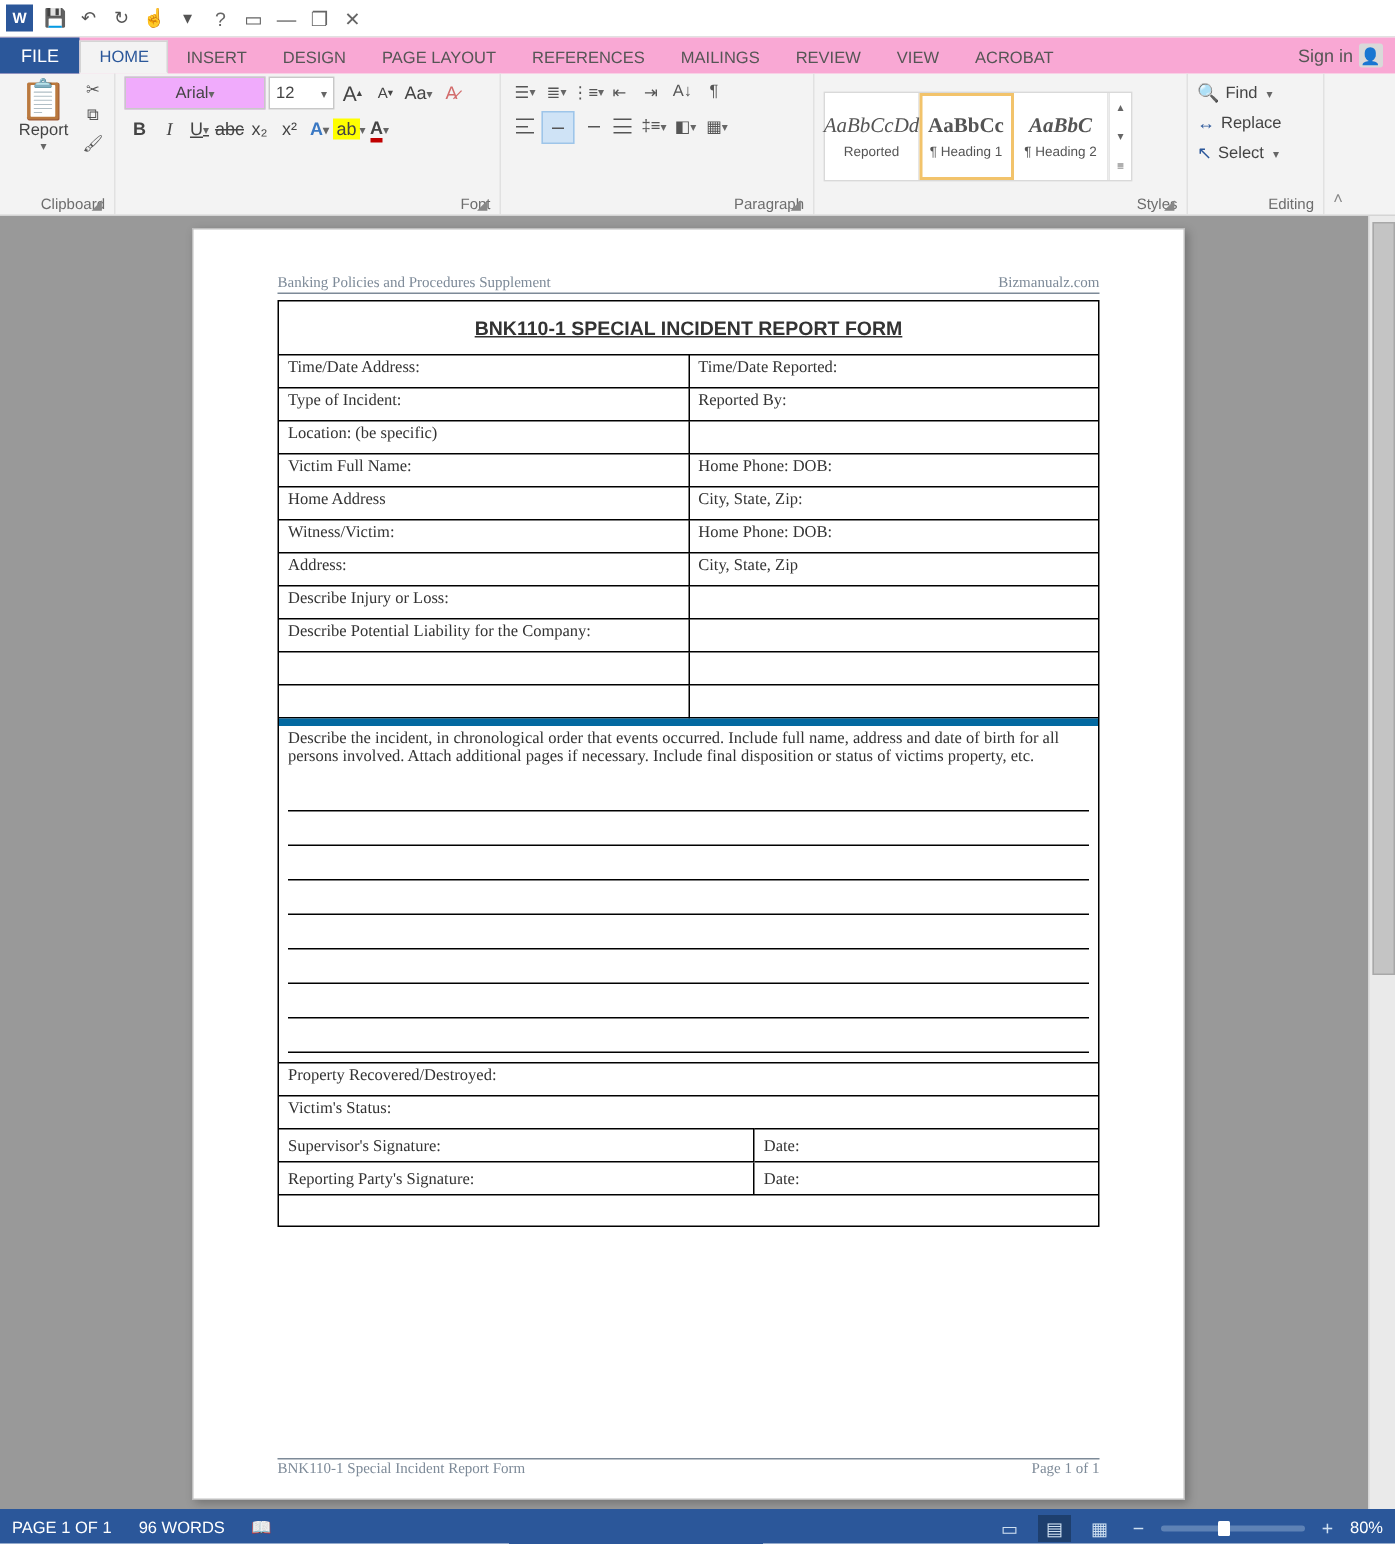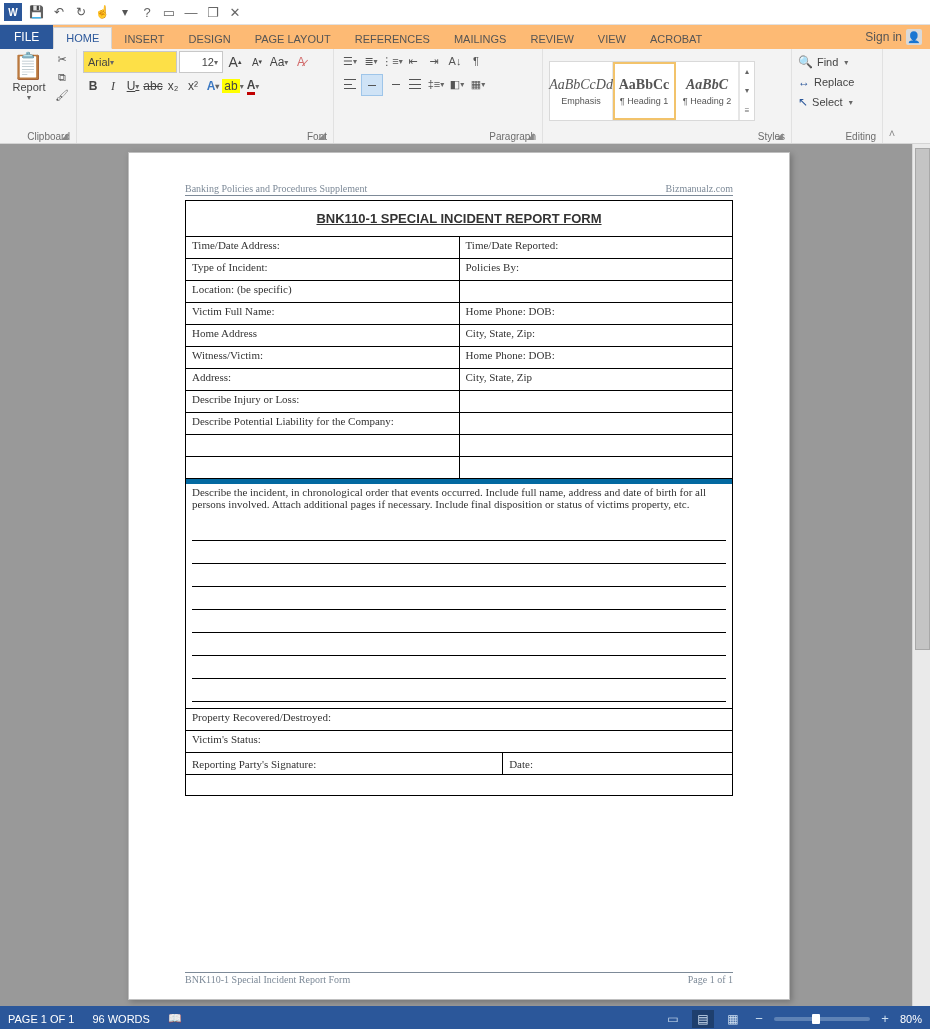--- a/index.html
+++ b/index.html
@@ -4,41 +4,41 @@
 <style>
   html,body{margin:0;padding:0;font-family:"Segoe UI",Arial,sans-serif;font-size:12px;background:#fff;color:#444;width:930px;height:1029px;overflow:hidden}
   
   .qat{height:24px;background:#fff;display:flex;align-items:center;padding:0 4px;border-bottom:1px solid #e1e1e1}
   .word-icon{width:18px;height:18px;background:#2b579a;color:#fff;font-weight:bold;font-size:10px;display:flex;align-items:center;justify-content:center;margin-right:4px}
   .qat .ico{width:18px;height:18px;display:flex;align-items:center;justify-content:center;margin:0 2px;color:#555;font-size:12px;cursor:default}
   .title{flex:1;text-align:center;color:#555}
   .title .app{color:#888}
   .win-btn{width:22px;text-align:center;color:#666;font-size:13px}
   
-  .tabs{height:24px;display:flex;align-items:flex-end;background:#fdba74;position:relative}
+  .tabs{height:24px;display:flex;align-items:flex-end;background:#f9a8d4;position:relative}
   .file-tab{background:#2b579a;color:#fff;padding:4px 14px;height:24px;box-sizing:border-box;display:flex;align-items:center;font-size:12px}
   .tab{padding:4px 12px;color:#555;text-transform:uppercase;font-size:11px}
   .tab.active{color:#2b579a;border:1px solid #d4d4d4;border-bottom:1px solid #f3f3f3;background:#f3f3f3}
   .signin{margin-left:auto;padding:4px 8px;color:#555;display:flex;align-items:center;gap:4px}
   .avatar{width:16px;height:16px;background:#d9d9d9;border-radius:2px;display:flex;align-items:center;justify-content:center;font-size:11px;color:#888}
   
   .ribbon{height:94px;background:#f3f3f3;border-bottom:1px solid #d4d4d4;display:flex}
   .group{border-right:1px solid #e1e1e1;padding:2px 6px 0;display:flex;flex-direction:column;position:relative}
   .group .content{flex:1;display:flex;align-items:flex-start}
   .group .label{text-align:right;font-size:10px;color:#6d6d6d;padding-bottom:1px;position:relative}
   .group .dlaunch{position:absolute;right:2px;bottom:2px;font-size:9px;color:#888}
   .big-btn{display:flex;flex-direction:column;align-items:center;width:42px;margin:2px}
   .big-btn .glyph{font-size:26px;line-height:26px;color:#e8a33d}
   .big-btn .cap{font-size:11px;margin-top:2px}
   .mini-col{display:flex;flex-direction:column;gap:2px;margin-left:2px}
   .mini{width:16px;height:16px;font-size:11px;display:flex;align-items:center;justify-content:center;color:#555}
   
   .font-row1{display:flex;align-items:center;gap:2px}
-  .font-name{border:1px solid #c8c8c8;background:#fde047;height:20px;width:84px;font-size:11px;padding:0 4px;display:flex;align-items:center;justify-content:flex-start}
-  .font-size{border:1px solid #c8c8c8;background:#fff;height:20px;width:34px;font-size:11px;padding:0 4px;display:flex;align-items:center;justify-content:flex-end}
+  .font-name{border:1px solid #c8c8c8;background:#f0abfc;height:20px;width:84px;font-size:11px;padding:0 4px;display:flex;align-items:center;justify-content:center}
+  .font-size{border:1px solid #c8c8c8;background:#fff;height:20px;width:34px;font-size:11px;padding:0 4px;display:flex;align-items:center;justify-content:space-between}
   .ddl{font-size:8px;color:#666}
   .fbtn{width:20px;height:20px;display:flex;align-items:center;justify-content:center;font-size:12px;color:#444}
   .font-row2{display:flex;align-items:center;gap:0;margin-top:3px}
   .font-col{display:flex;flex-direction:column}
   .bold{font-weight:bold}
   .ital{font-style:italic;font-family:"Times New Roman",serif}
   .uline{text-decoration:underline}
   .strike{text-decoration:line-through}
   
   .para-row{display:flex;gap:1px}
@@ -230,21 +230,21 @@
     </div>
       </div>
     <div class="label"><span>Paragraph</span><span class="dlaunch">◢</span></div>
   </div>
 
   <div class="group" style="width:236px">
     <div class="content" style="align-items:center">
       <div class="styles-gal">
         <div class="style-item">
           <div class="style-prev" style="font-style:italic">AaBbCcDd</div>
-          <div class="nm">Emphasis</div>
+          <div class="nm">Reported</div>
         </div>
         <div class="style-item sel">
           <div class="style-prev" style="font-weight:bold">AaBbCc</div>
           <div class="nm">¶ Heading 1</div>
         </div>
         <div class="style-item">
           <div class="style-prev" style="font-weight:bold;font-style:italic">AaBbC</div>
           <div class="nm">¶ Heading 2</div>
         </div>
         <div class="gal-more">
@@ -292,21 +292,21 @@
       <div class="form-box">
         <div class="form-title">BNK110-1 SPECIAL INCIDENT REPORT FORM</div>
         <table class="form">
           <tbody id="form-rows">
               <tr>
                 <td style="width: 50%;">Time/Date Address:</td>
                 <td>Time/Date Reported:</td>
               </tr>
               <tr>
                 <td style="width: 50%;">Type of Incident:</td>
-                <td>Policies By:</td>
+                <td>Reported By:</td>
               </tr>
               <tr>
                 <td style="width: 50%;">Location:  (be specific)</td>
                 <td></td>
               </tr>
               <tr>
                 <td style="width: 50%;">Victim Full Name:</td>
                 <td>Home Phone:                    DOB:</td>
               </tr>
               <tr>
@@ -351,20 +351,24 @@
             <div class="uline-row"></div>
             <div class="uline-row"></div>
           </div>
         <div style="height:6px"></div>
         <div id="bottom-full">
             <div style="border-top: 1px solid rgb(0, 0, 0); padding: 2px 6px; font-size: 11px; height: 17px;">Property Recovered/Destroyed:</div>
             <div style="border-top: 1px solid rgb(0, 0, 0); padding: 2px 6px; font-size: 11px; height: 17px;">Victim's Status:</div>
           </div>
         <table class="sig">
             <tbody id="sig-rows">
+              <tr>
+                <td style="width: 58%;">Supervisor's Signature:</td>
+                <td>Date:</td>
+              </tr>
               <tr>
                 <td style="width: 58%; font-family: Liberation Serif, serif;">Reporting Party's Signature:</td>
                 <td>Date:</td>
               </tr>
             </tbody>
           </table>
         <div style="height:20px;border-top:1px solid #000"></div>
       </div>
     </div>
     <div class="footer-line">

